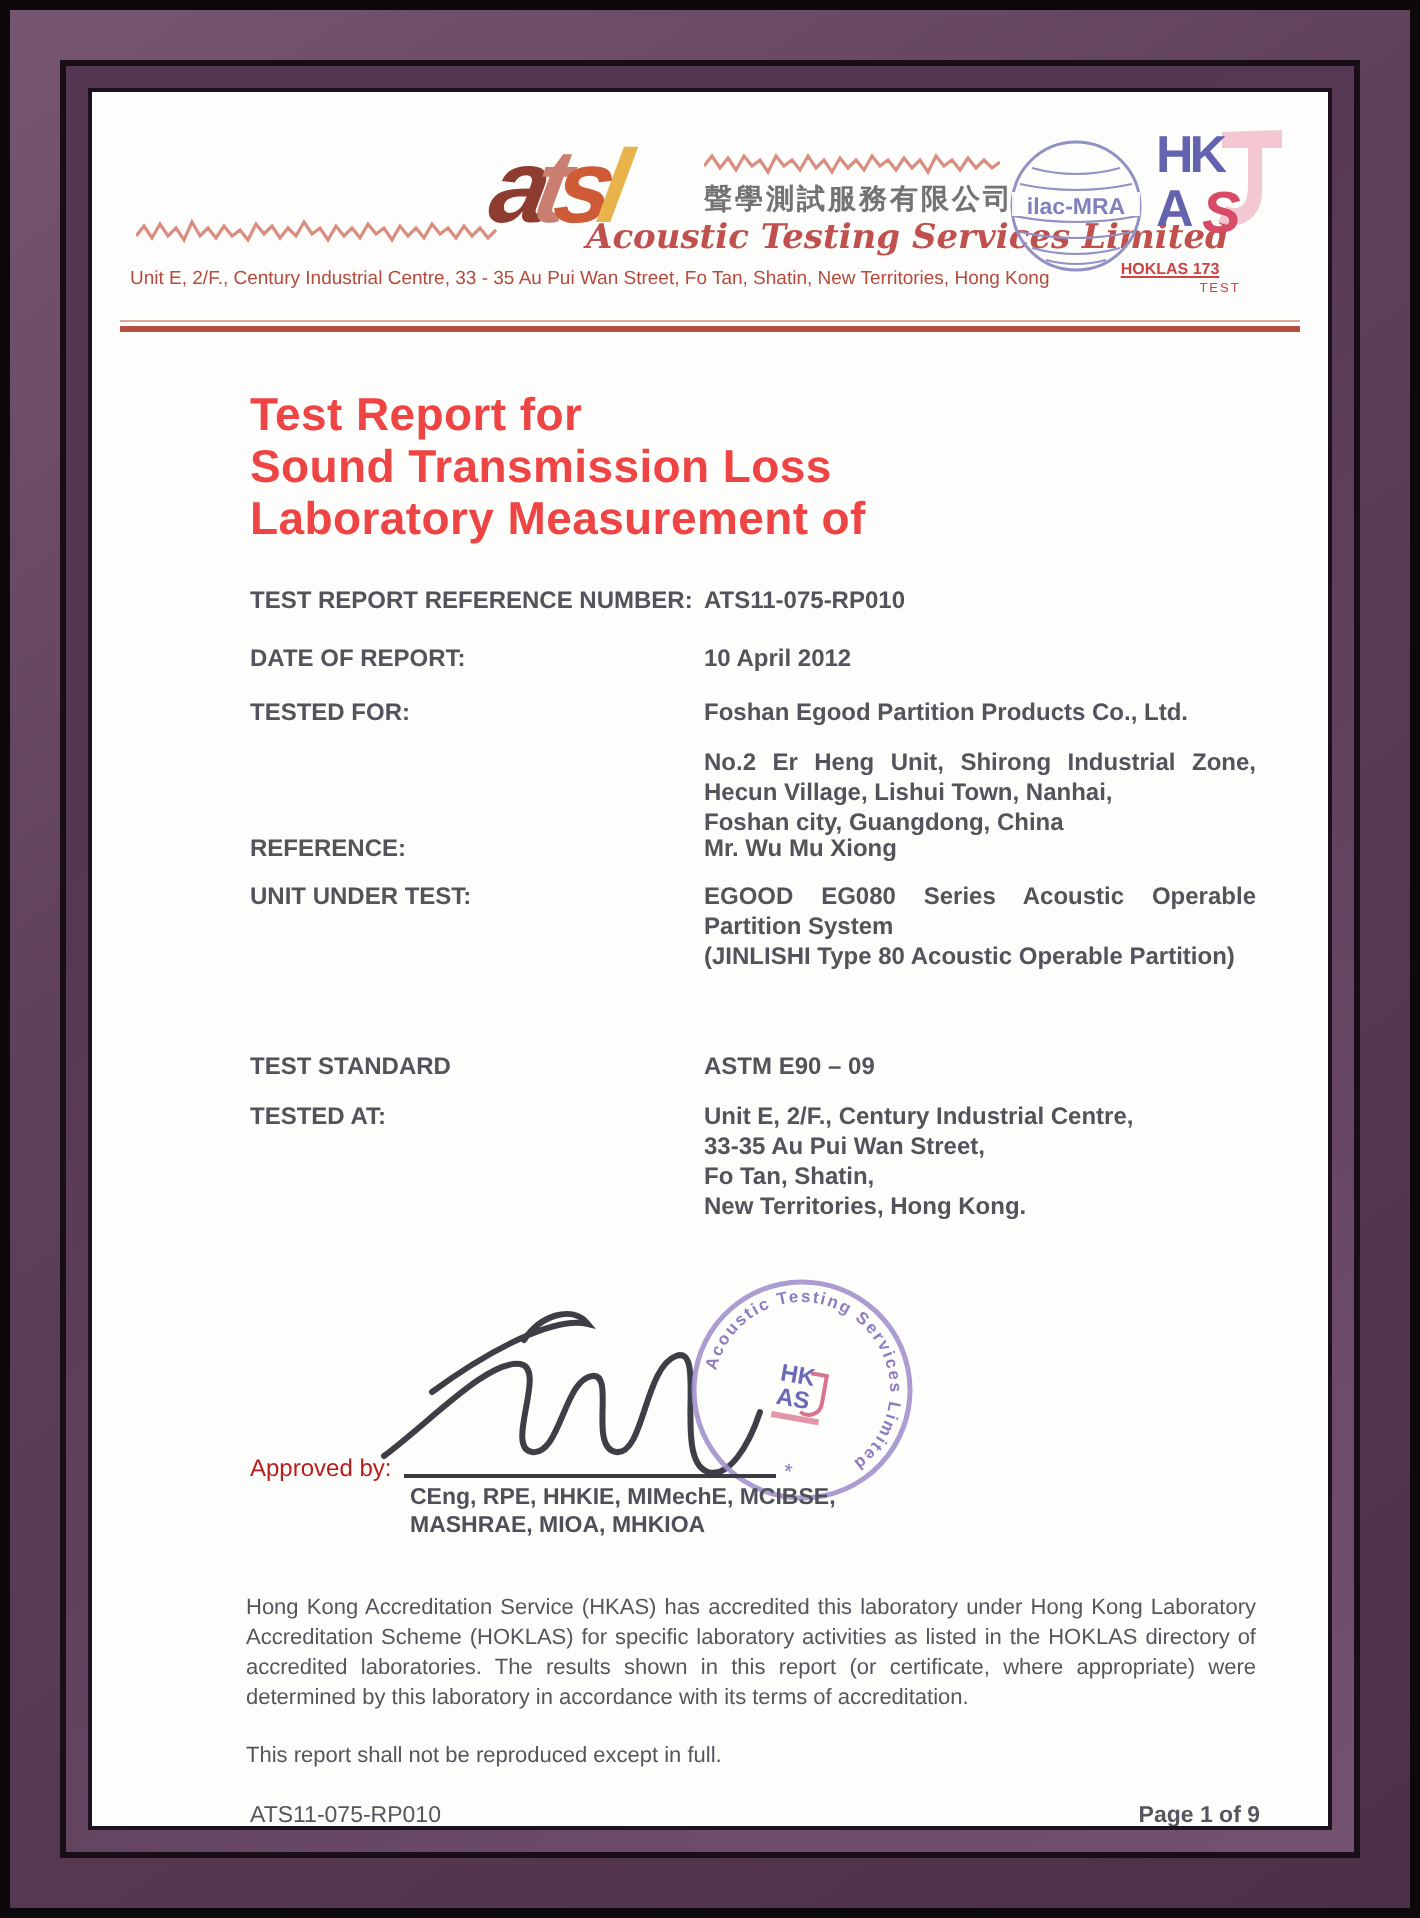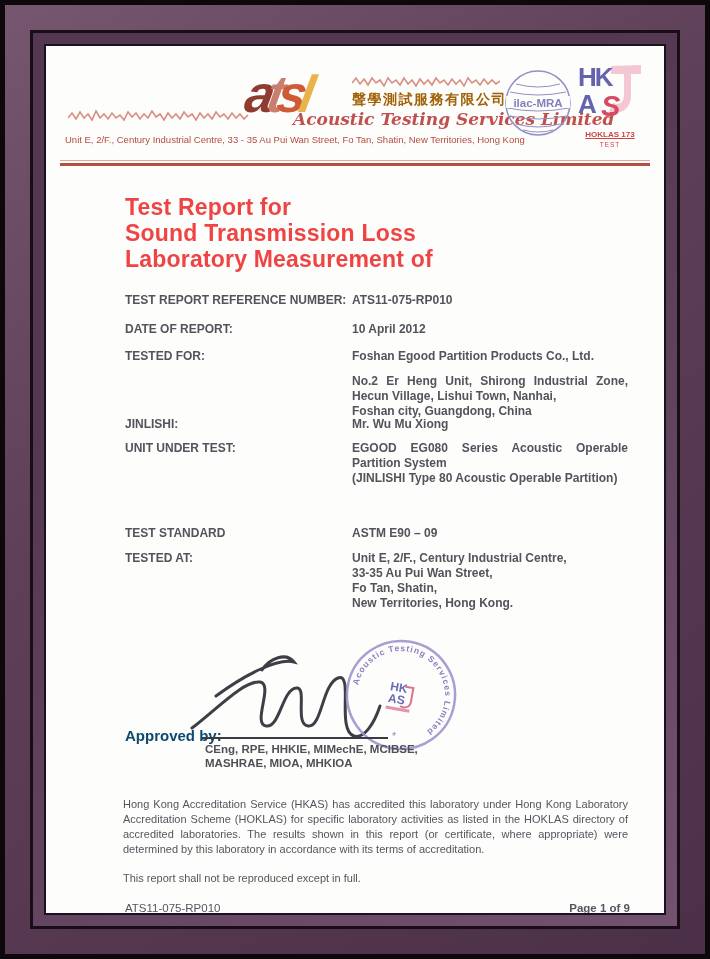--- a/index.html
+++ b/index.html
@@ -14,40 +14,40 @@
   .page{position:relative;width:100%;height:100%;background:#fdfdfc;overflow:hidden;color:#4f4f57;}
 
   .abs{position:absolute;}
 
   
   .logo-letters{font-style:italic;font-weight:900;font-size:52px;letter-spacing:-7px;transform:skewX(-10deg);line-height:1;}
   .logo-a{color:#8e3b30;}
   .logo-t{color:#c97e6f;}
   .logo-s{color:#cf5a36;}
   .logo-l{color:#e7b34a;}
-  .cn-name{font-size:14px;font-weight:bold;color:#a16207;letter-spacing:1.5px;font-family:Liberation Serif, serif;}
+  .cn-name{font-size:14px;font-weight:bold;color:#737373;letter-spacing:1.5px;font-family:Liberation Serif, serif;}
   .en-name{font-size:17px;font-weight:bold;font-style:italic;color:#c0504d;font-family:"DejaVu Serif",serif;}
   .hdr-addr{font-size:9.5px;color:#b44b3e;white-space:nowrap;}
   .hdr-tel{font-size:9.5px;color:#b44b3e;white-space:nowrap;}
   .hdr-tel span{margin-right:14px;}
   .red-rule{height:6px;background:linear-gradient(to bottom,#dcaa9d 0,#dcaa9d 1px,transparent 1px,transparent 3px,#b25043 3px,#b25043 6px);}
   .hoklas{font-size:8px;font-weight:bold;color:#cc4444;text-decoration:underline;text-align:center;}
   .hoklas-test{font-size:6.5px;color:#cc4444;text-align:center;letter-spacing:1px;}
 
   
   .doc-title{font-size:23px;font-weight:bold;color:#ef4444;line-height:26px;letter-spacing:0.2px;}
 
   
   .frow{position:absolute;left:79px;right:36px;}
   .flabel{position:absolute;left:0;width:226px;font-size:12px;font-weight:bold;color:#53535b;}
   .fvalue{position:absolute;left:227px;width:276px;font-size:12px;font-weight:bold;color:#53535b;white-space:pre-line;line-height:15px;}
   .fvalue.justify{text-align:justify;}
 
   
-  .approved-label{font-size:15px;color:#0c4a6e;font-weight:bold;}
+  .approved-label{font-size:12px;color:#b91c1c;}
   .sig-underline{height:2px;background:#3a3a42;}
   .approver{font-size:11.5px;font-weight:bold;color:#4f4f57;line-height:14px;}
 
   
   .accred{font-size:11px;line-height:15px;text-align:justify;color:#55555d;width:505px;}
   .repro{font-size:11px;color:#55555d;}
   .ref-no{font-size:11.5px;color:#55555d;}
   .page-no{font-size:11.5px;font-weight:bold;color:#55555d;}
 </style>
 </head>
@@ -89,21 +89,21 @@
           <rect x="3" y="28" width="64" height="12" fill="#fdfdfc" opacity="0.92"></rect>
           <text x="35" y="39" text-anchor="middle" font-size="11.5" font-weight="bold" fill="#8080bc">ilac-MRA</text>
         </svg>
 
         <svg class="abs" style="left:531px;top:16px;" width="66" height="64">
           <path d="M34,4 L64,3 L64,12 L54,12 L54,34 C54,47 43,54 32,49 L36,41 C43,44 47,40 47,32 L47,12 L34,12 Z" fill="#f3c2ce" opacity="0.9"></path>
           <text x="1" y="24" font-size="26" font-weight="bold" fill="#6363b0" style="letter-spacing:-2px">HK</text>
           <text x="1" y="51" font-size="26" font-weight="bold" fill="#6363b0">A</text>
           <text x="24" y="54" font-size="29" font-weight="bold" font-style="italic" fill="#d64a66">S</text>
         </svg>
-        <div class="abs hoklas" style="left:531px;top:84px;width:66px;">HOKLAS 173</div>
+        <div class="abs hoklas" style="left:506px;top:84px;width:66px;">HOKLAS 173</div>
         <div class="abs hoklas-test" style="left:531px;top:95px;width:66px;">TEST</div>
 
         <div class="abs red-rule" style="left:14px;top:114px;width:590px;"></div>
 
         <div class="abs doc-title" style="left:79px;top:148px;">
           <div>Test Report for</div>
           <div>Sound Transmission Loss</div>
           <div>Laboratory Measurement of</div>
         </div>
 
@@ -118,21 +118,21 @@
         <div class="frow" style="top:303px">
           <div class="flabel">TESTED FOR:</div>
           <div class="fvalue">Foshan Egood Partition Products Co., Ltd.</div>
         </div>
         <div class="frow" style="top:328px">
           <div class="flabel"></div>
           <div class="fvalue justify">No.2 Er Heng Unit, Shirong Industrial Zone, Hecun Village, Lishui Town, Nanhai,
 Foshan city, Guangdong, China</div>
         </div>
         <div class="frow" style="top:371px">
-          <div class="flabel">JINLISHI:</div>
+          <div class="flabel">REFERENCE:</div>
           <div class="fvalue">Mr. Wu Mu Xiong</div>
         </div>
         <div class="frow" style="top:395px">
           <div class="flabel">UNIT UNDER TEST:</div>
           <div class="fvalue justify">EGOOD EG080 Series Acoustic Operable Partition System
 (JINLISHI Type 80 Acoustic Operable Partition)</div>
         </div>
         <div class="frow" style="top:480px">
           <div class="flabel">TEST STANDARD</div>
           <div class="fvalue">ASTM E90 – 09</div>

